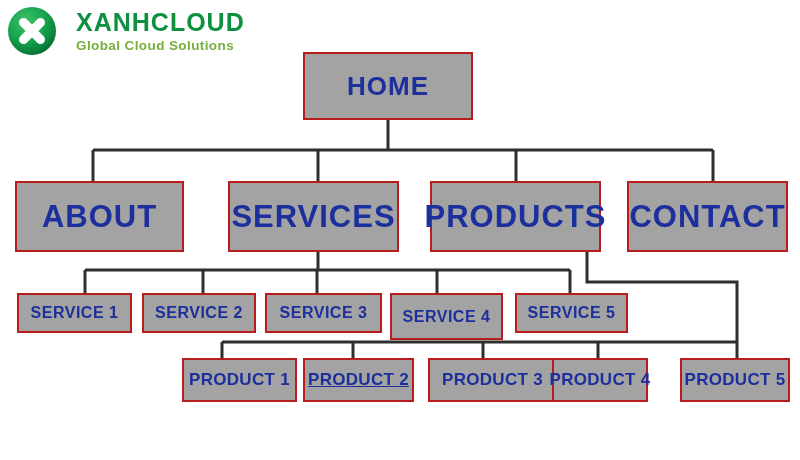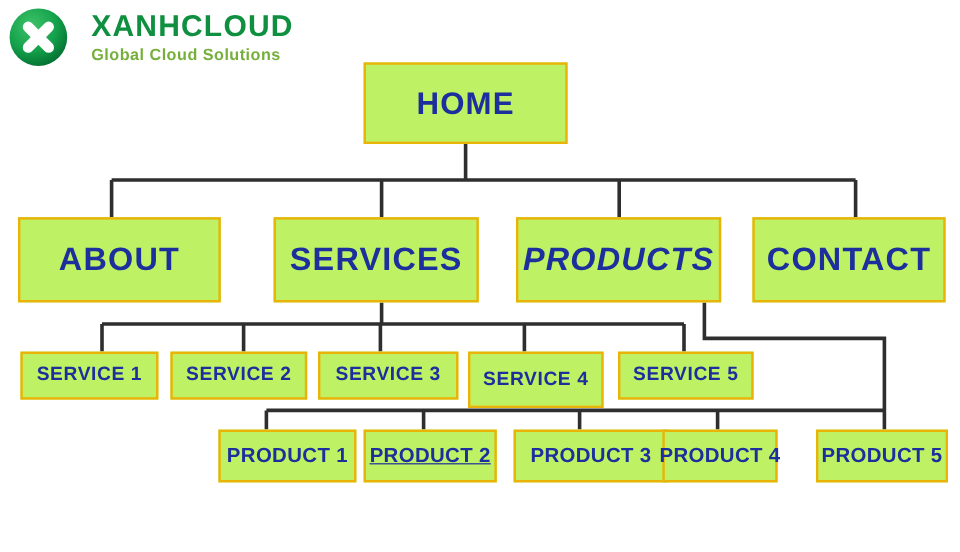--- a/index.html
+++ b/index.html
@@ -18,32 +18,32 @@
   }
   .logo-tagline{
     font-size:13.5px;font-weight:bold;letter-spacing:.4px;margin-top:2px;
     color:#76b03c;
   }
   
   .connectors{position:absolute;left:0;top:0;}
   
   .node{
     position:absolute;display:flex;align-items:center;justify-content:center;
-    background:#bef264;border:2px solid #eab308;color:#1c2f9c;font-weight:bold;
+    background:#a3a3a3;border:2px solid #b91c1c;color:#1c2f9c;font-weight:bold;
     box-sizing:border-box;white-space:nowrap;
   }
   .lvl1{font-size:26px;letter-spacing:1px;}
-  .lvl2{font-size:27px;letter-spacing:1px;}
+  .lvl2{font-size:31px;letter-spacing:1px;}
   .lvl3{font-size:16px;letter-spacing:.5px;}
   .lvl4{font-size:17px;letter-spacing:.3px;}
   
   .n-home     {left:303px;top:52px; width:170px;height:68px;}
   .n-about    {left:15px; top:181px;width:169px;height:71px;}
   .n-services {left:228px;top:181px;width:171px;height:71px;}
-  .n-products {left:430px;top:181px;width:171px;height:71px;font-style:italic;}
+  .n-products {left:430px;top:181px;width:171px;height:71px;}
   .n-contact  {left:627px;top:181px;width:161px;height:71px;}
   .n-s1{left:17px; top:293px;width:115px;height:40px;}
   .n-s2{left:142px;top:293px;width:114px;height:40px;}
   .n-s3{left:265px;top:293px;width:117px;height:40px;text-align:right;}
   .n-s4{left:390px;top:293px;width:113px;height:47px;}
   .n-s5{left:515px;top:293px;width:113px;height:40px;}
   .n-p1{left:182px;top:358px;width:115px;height:44px;}
   .n-p2{left:303px;top:358px;width:111px;height:44px;text-decoration:underline;}
   .n-p3{left:428px;top:358px;width:129px;height:44px;}
   .n-p4{left:552px;top:358px;width:96px;height:44px;}

